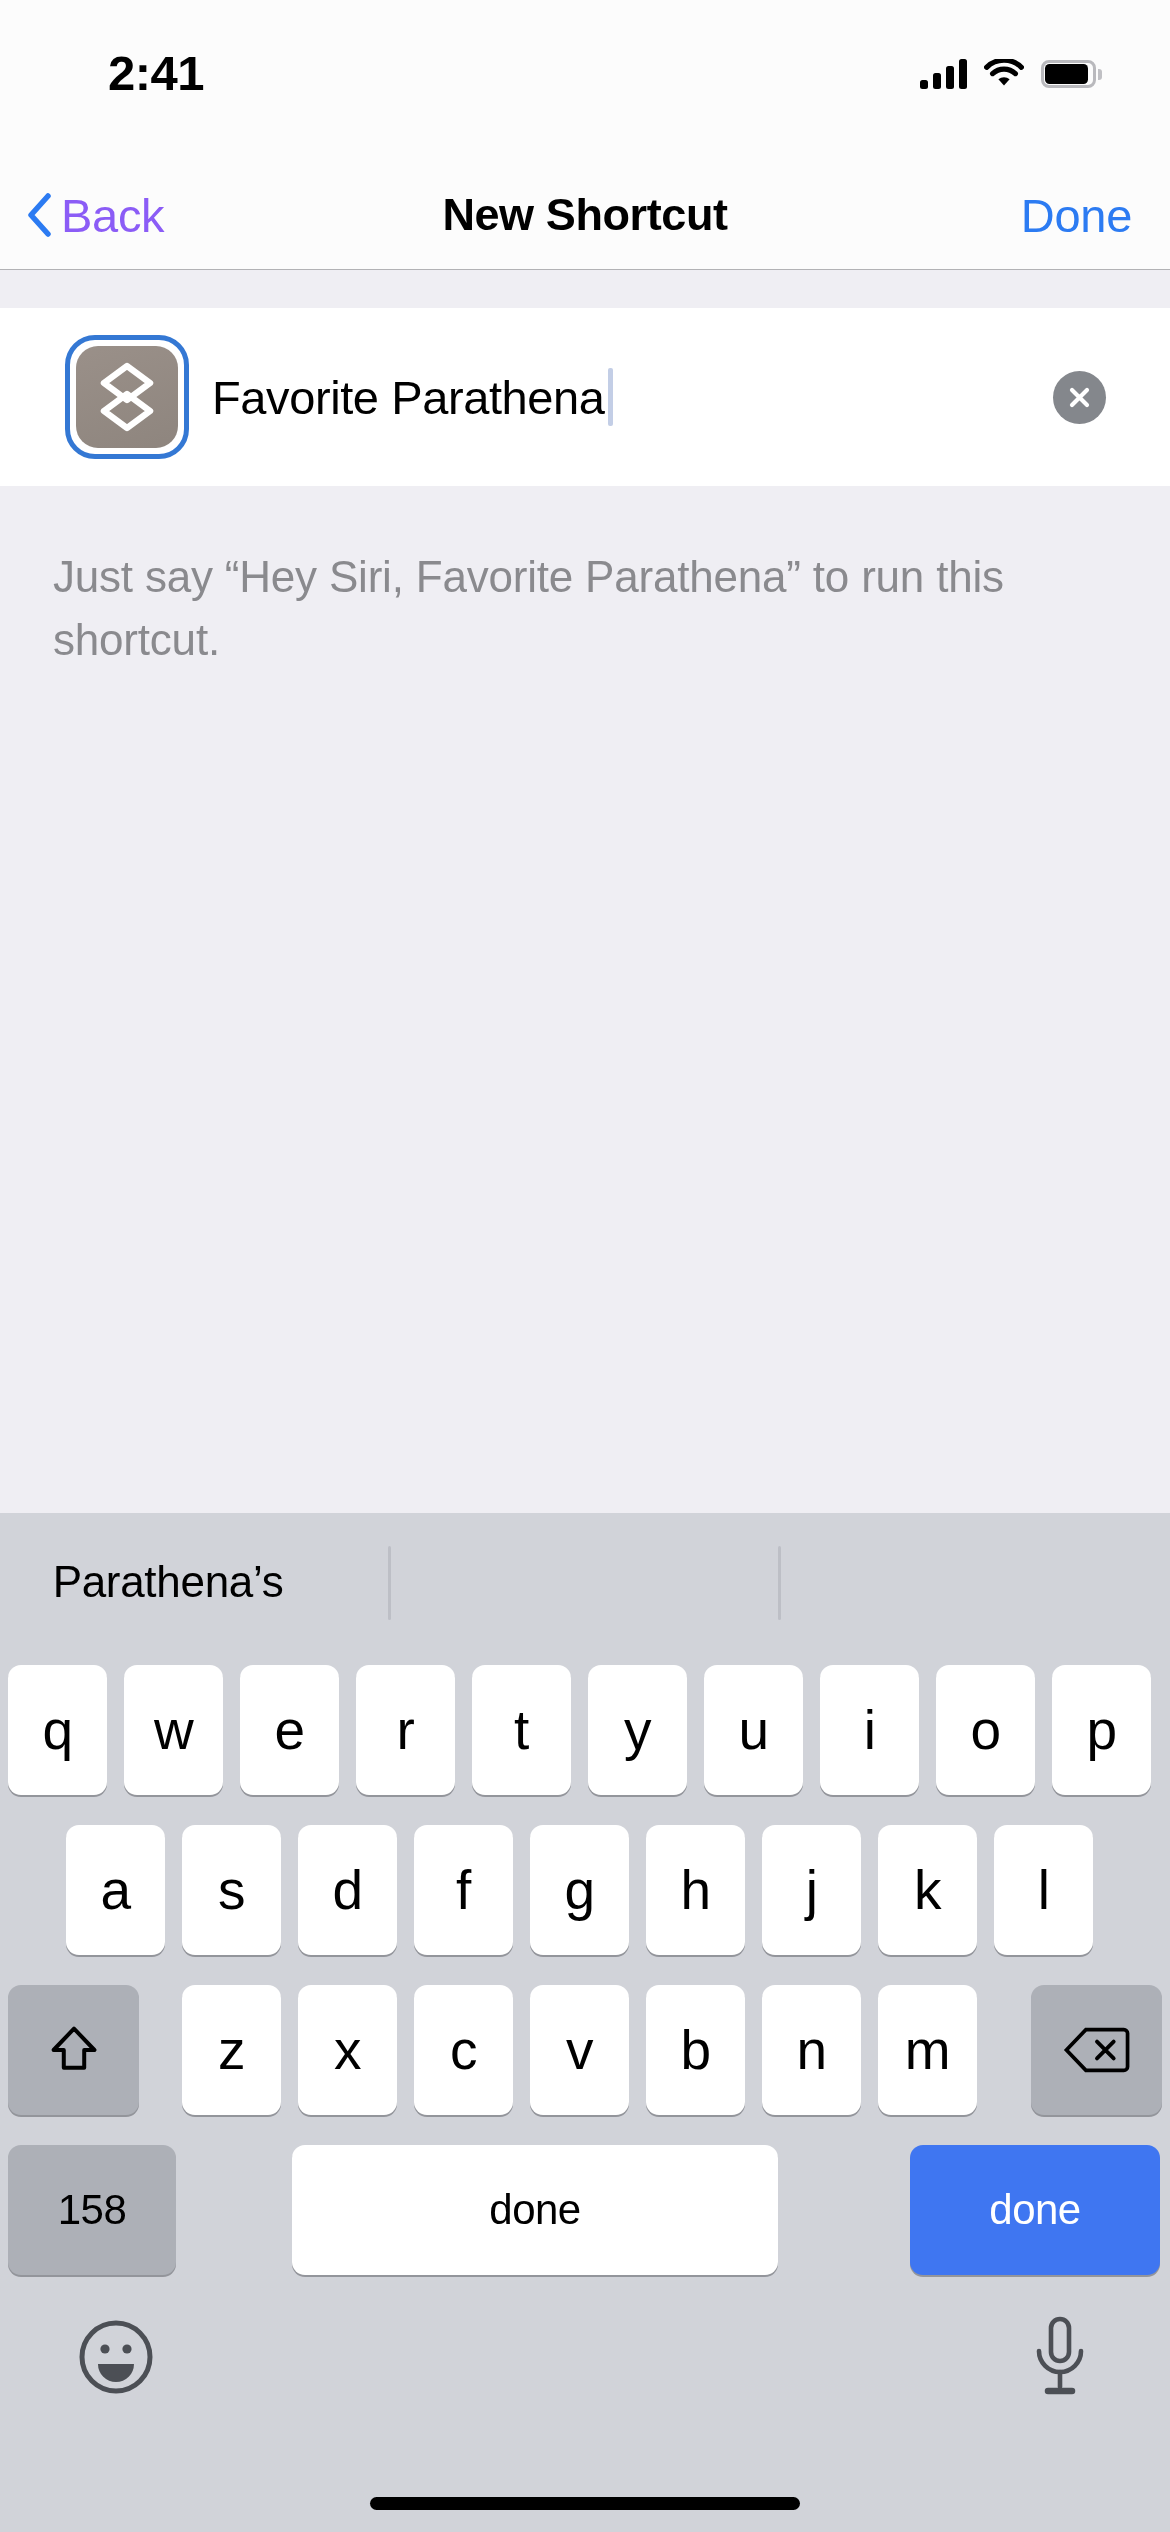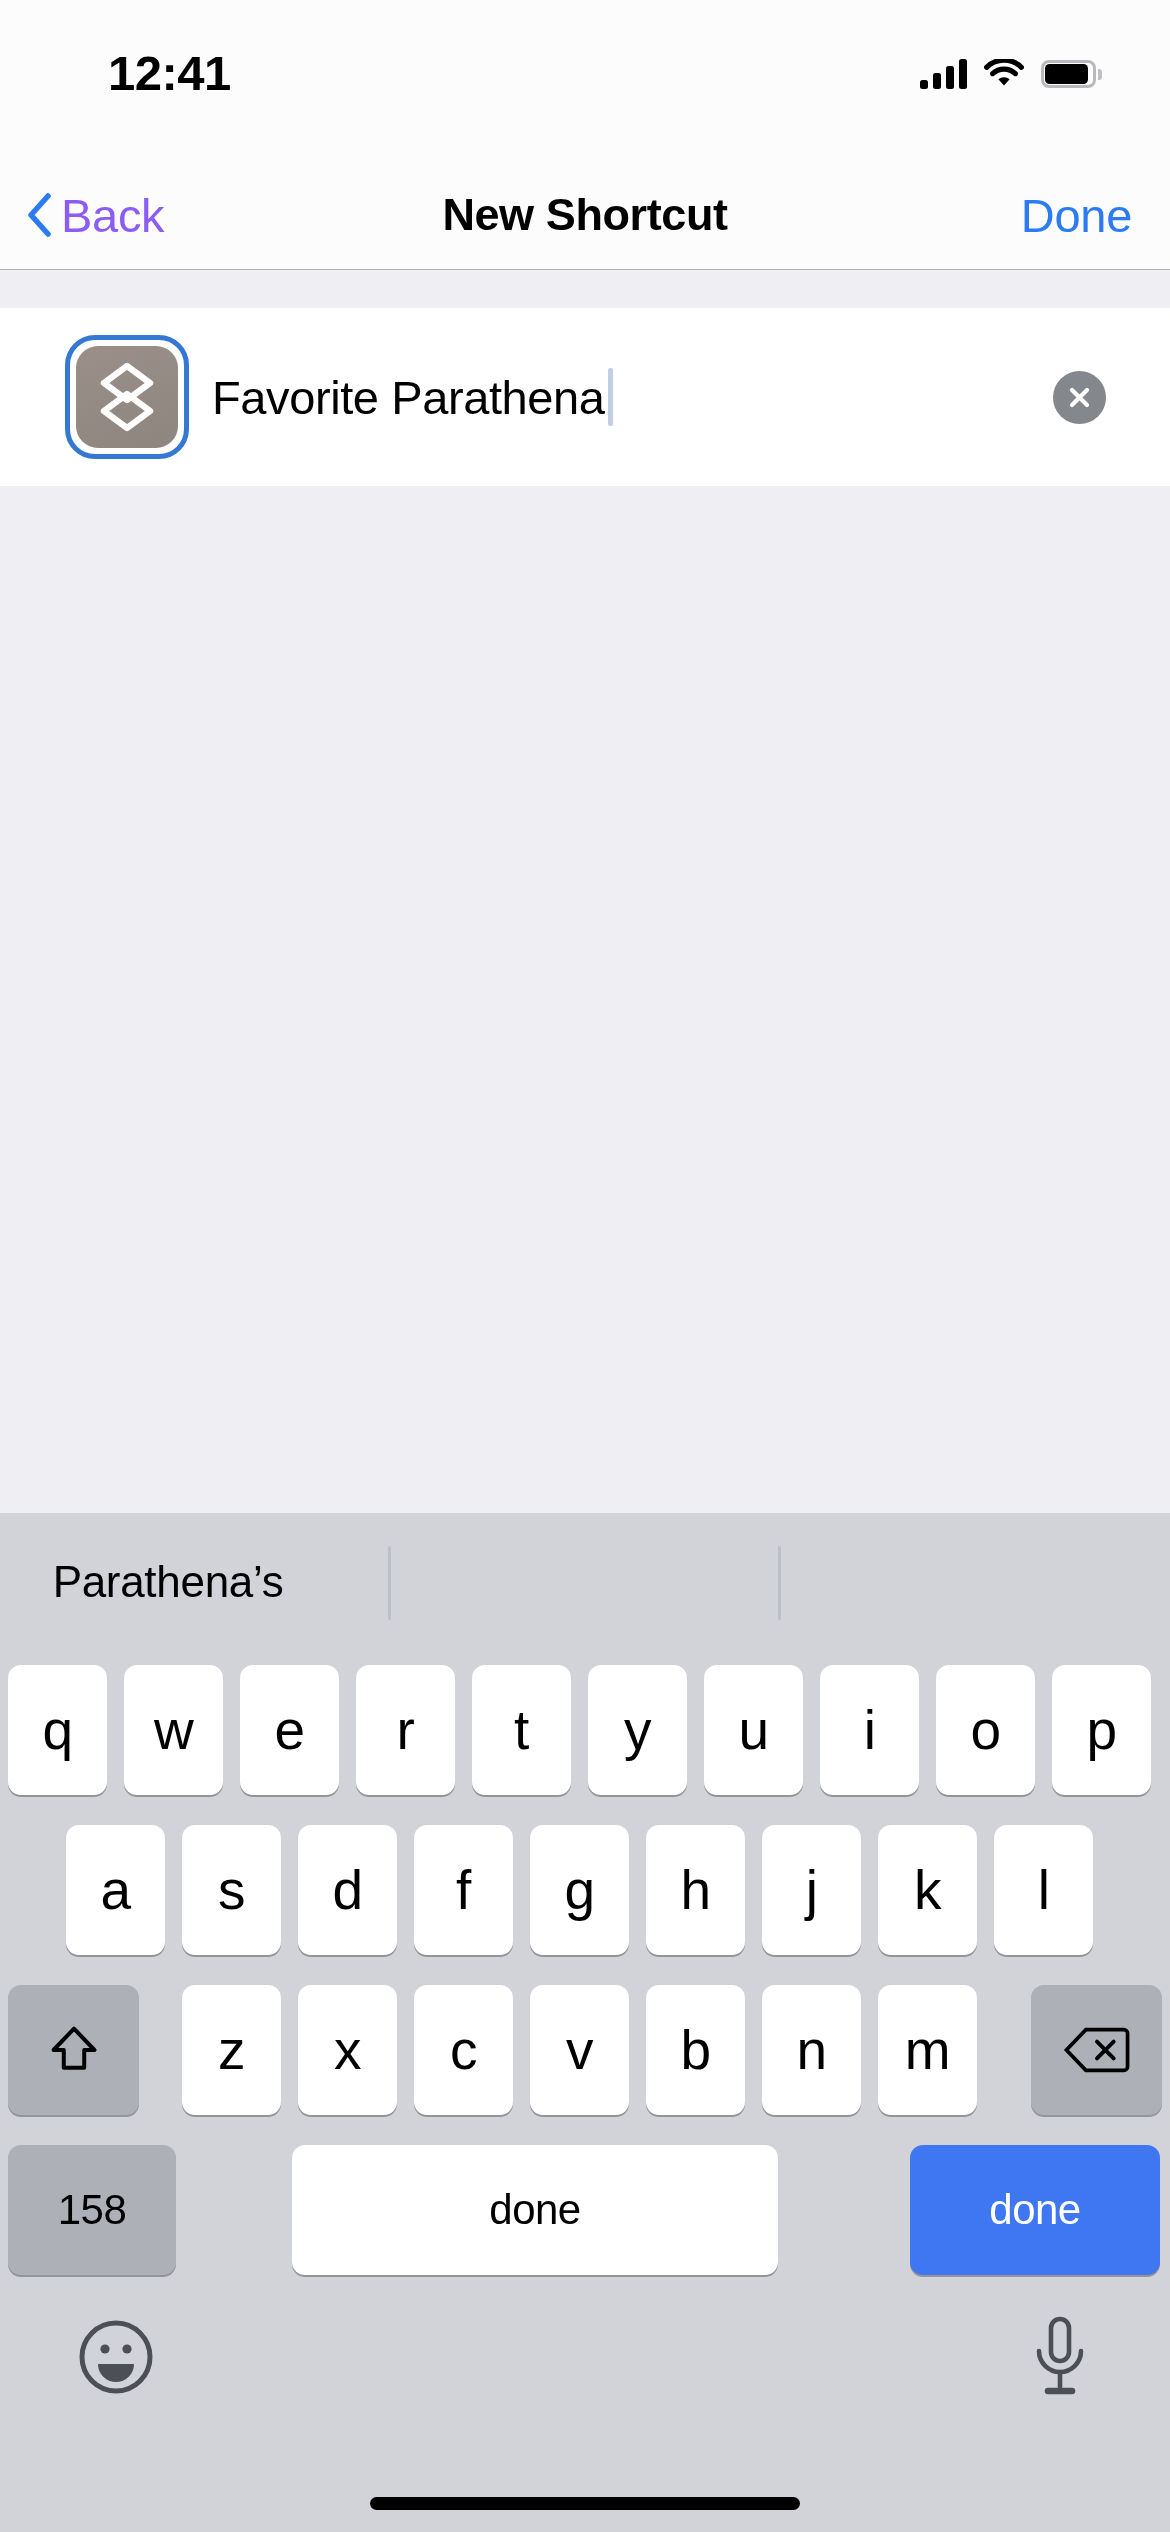--- a/index.html
+++ b/index.html
@@ -292,21 +292,21 @@
     background: #000;
     border-radius: 7px;
   }
 </style>
 </head>
 <body>
 
 <div id="screen">
 
   <div id="status-bar">
-    <div id="status-time">12:41</div>
+    <div id="status-time">2:41</div>
     <div id="status-right">
       <span class="signal-bars">
         <i></i>
           <i></i>
           <i></i>
           <i></i>
       </span>
       <span>
         <svg class="wifi-icon" viewBox="0 0 40 30">
           <path d="M20 26.5 L14.4 20.2 A8.6 8.6 0 0 1 25.6 20.2 Z" fill="#000"></path>
@@ -351,20 +351,21 @@
       <span id="name-caret"></span>
     </div>
 
     <div id="clear-button">
       <svg viewBox="0 0 27 27">
         <path d="M6 6 L21 21 M21 6 L6 21" stroke="#FFFFFF" stroke-width="4.2" stroke-linecap="round"></path>
       </svg>
     </div>
   </div>
 
+  <div id="siri-hint">Just say “Hey Siri, Favorite Parathena” to run this shortcut.</div>
 
   <div id="keyboard">
 
     <div id="prediction-bar">
       <div class="pred pred-0">Parathena’s</div>
       <div class="divider d1"></div>
       <div class="pred pred-1"></div>
       <div class="divider d2"></div>
       <div class="pred pred-2"></div>
     </div>

